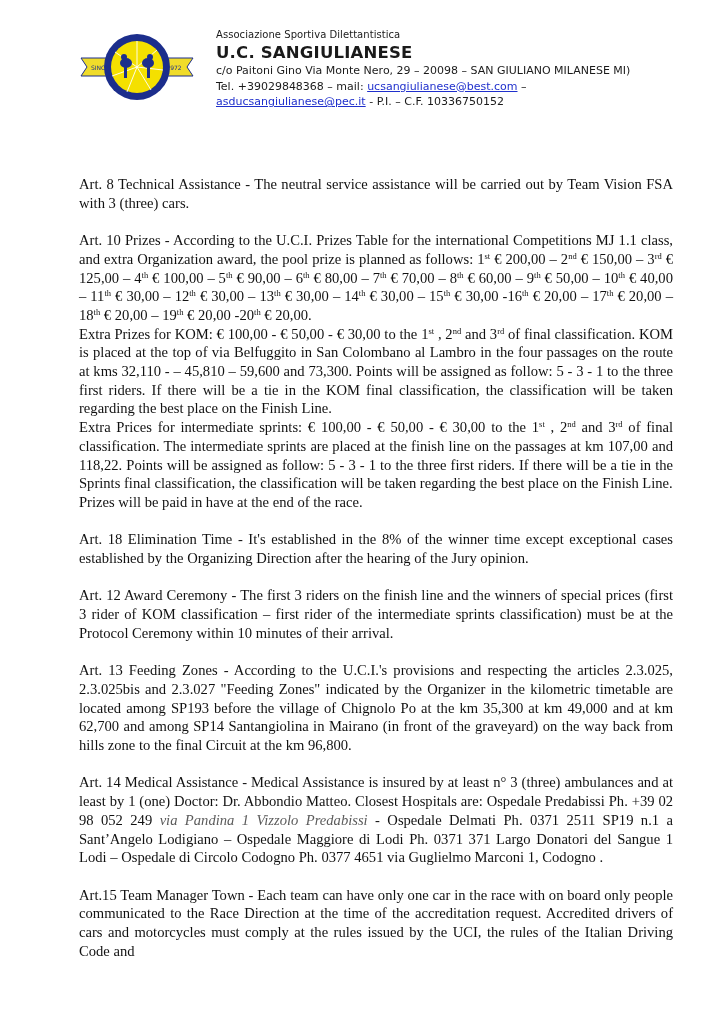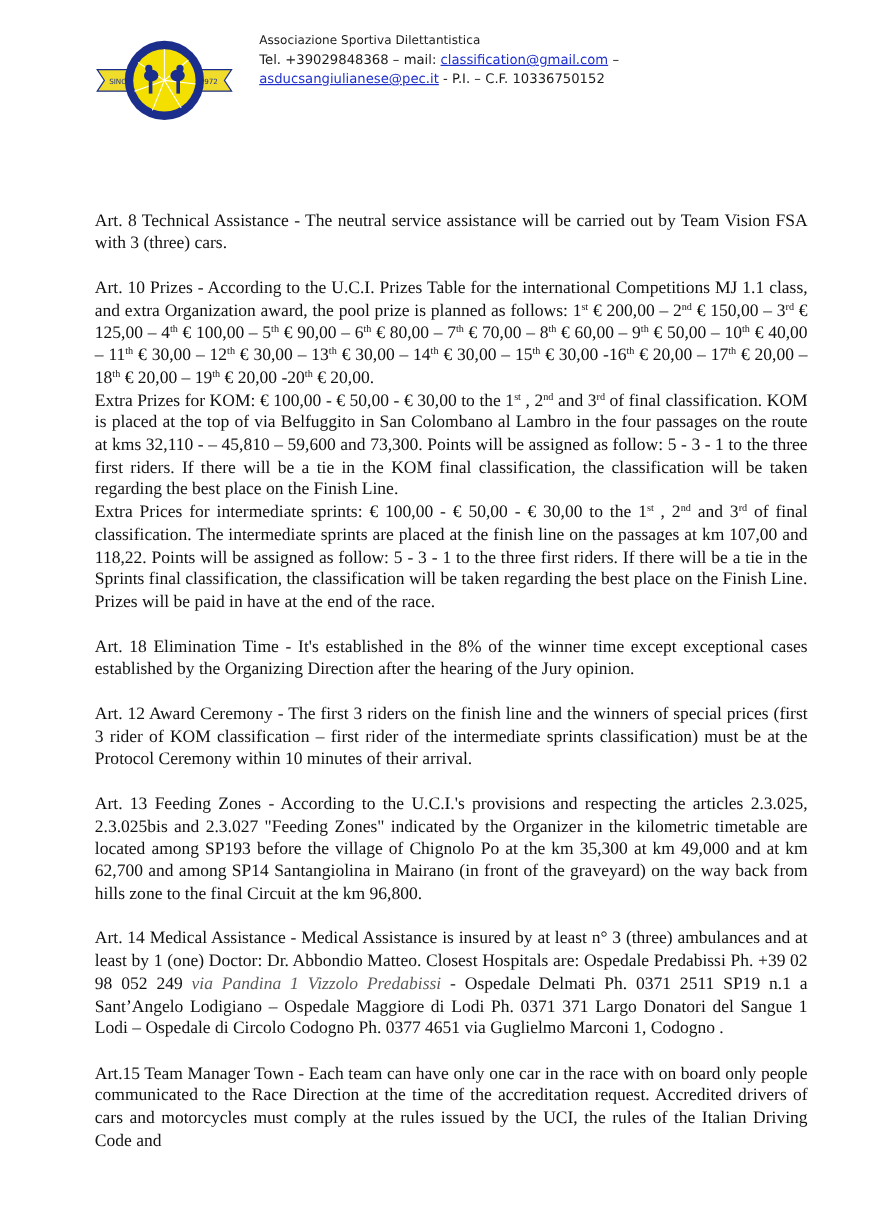--- a/index.html
+++ b/index.html
@@ -118,21 +118,23 @@
       <circle cx="45" cy="27" r="3"></circle>
       <rect x="45" y="36" width="3" height="12"></rect>
       <ellipse cx="69" cy="33" rx="6" ry="5"></ellipse>
       <circle cx="71" cy="27" r="3"></circle>
       <rect x="68" y="36" width="3" height="12"></rect>
     </g>
   </svg>
 
   <div class="org">
     <div class="assoc">Associazione Sportiva Dilettantistica</div>
-    <div class="line"><span>Tel. +39029848368 – mail: </span><a>classification@gmail.com</a><span> –</span></div>
+    <div class="name">U.C. SANGIULIANESE</div>
+    <div class="line">c/o Paitoni Gino Via Monte Nero, 29 – 20098 – SAN GIULIANO MILANESE MI)</div>
+    <div class="line"><span>Tel. +39029848368 – mail: </span><a>ucsangiulianese@best.com</a><span> –</span></div>
     <div class="line"><a>asducsangiulianese@pec.it</a><span> - P.I. – C.F. 10336750152</span></div>
   </div>
 </div>
 
 <div class="body-text">
 
   <p><b>Art. 8 Technical Assistance</b><span> - The neutral service assistance will be carried out by Team Vision FSA with 3 (three) cars.</span></p>
 
 
   <p class="tight"><b>Art. 10 Prizes</b><span> - According to the U.C.I. Prizes Table for the international Competitions MJ 1.1 class, and extra Organization award, the pool prize is planned as follows: </span><span><span>1</span><sup>st</sup><span> € 200,00 – </span><span>2</span><sup>nd</sup><span> € 150,00 – </span><span>3</span><sup>rd</sup><span> € 125,00 – </span><span>4</span><sup>th</sup><span> € 100,00 – </span><span>5</span><sup>th</sup><span> € 90,00 – </span><span>6</span><sup>th</sup><span> € 80,00 – </span><span>7</span><sup>th</sup><span> € 70,00 – </span><span>8</span><sup>th</sup><span> € 60,00 – </span><span>9</span><sup>th</sup><span> € 50,00 – </span><span>10</span><sup>th</sup><span> € 40,00 – </span><span>11</span><sup>th</sup><span> € 30,00 – </span><span>12</span><sup>th</sup><span> € 30,00 – </span><span>13</span><sup>th</sup><span> € 30,00 – </span><span>14</span><sup>th</sup><span> € 30,00 – </span><span>15</span><sup>th</sup><span> € 30,00 -</span><span>16</span><sup>th</sup><span> € 20,00 – </span><span>17</span><sup>th</sup><span> € 20,00 – </span><span>18</span><sup>th</sup><span> € 20,00 – </span><span>19</span><sup>th</sup><span> € 20,00 -</span><span>20</span><sup>th</sup><span> € 20,00.</span></span></p>

